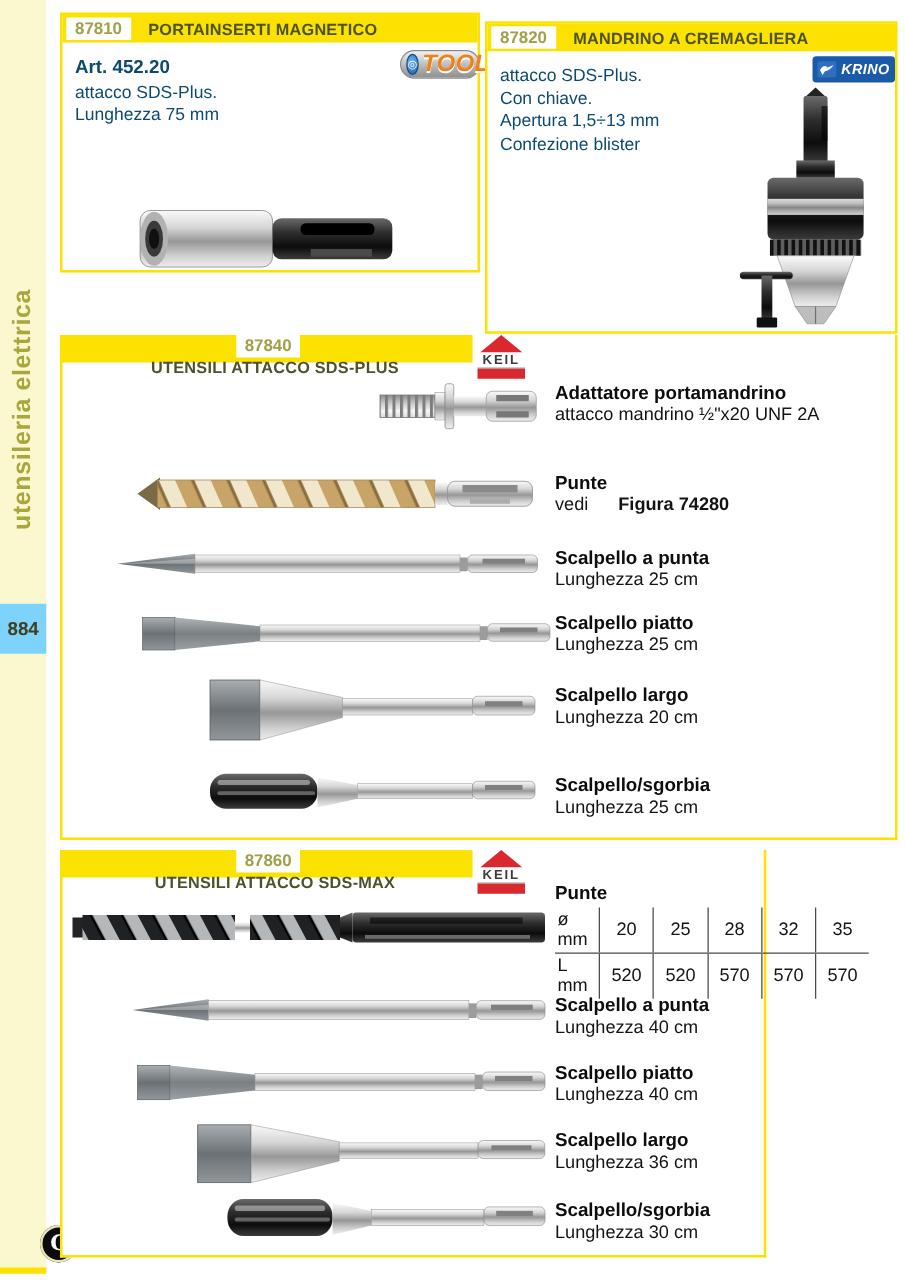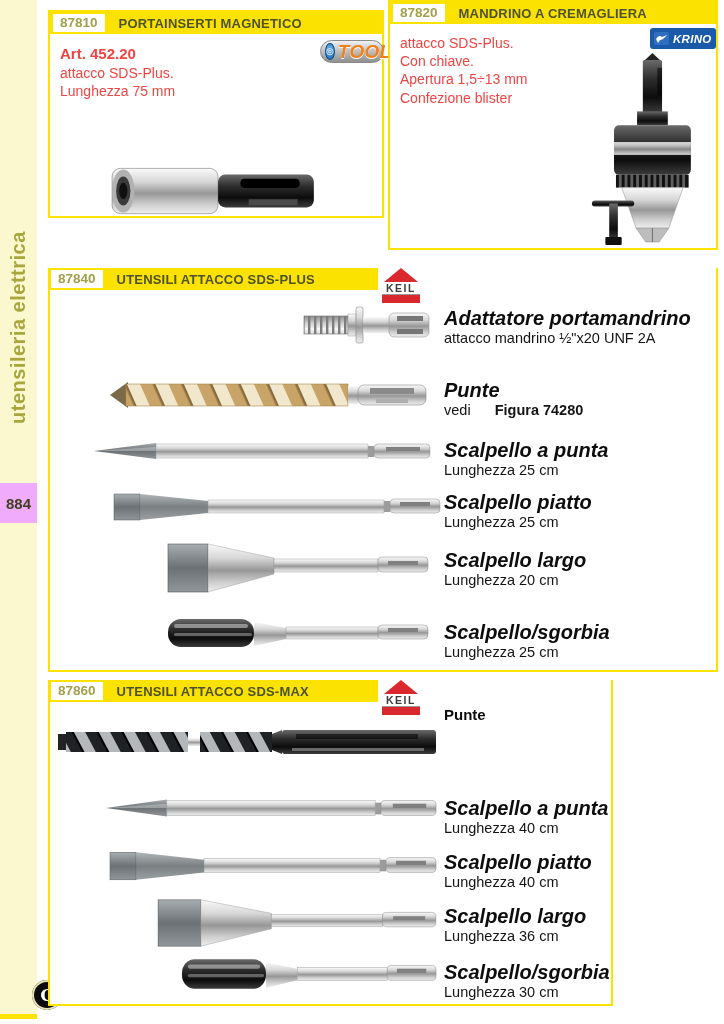--- a/index.html
+++ b/index.html
@@ -4,49 +4,49 @@
 <style>
   html,body{margin:0;padding:0;background:#fff;}
   .page{position:relative;width:724px;height:1024px;background:#fff;
         font-family:"Liberation Sans",sans-serif;overflow:hidden;}
 
   
   .sidebar{position:absolute;left:0;top:0;width:37px;height:1019px;background:#FBF8CF;}
   .side-bottom-bar{position:absolute;left:0;bottom:0;width:100%;height:5px;background:#FBE200;}
   .v-label{position:absolute;left:7px;top:424px;transform:rotate(-90deg);transform-origin:0 0;
            font-size:20px;font-weight:bold;color:#A9A63E;white-space:nowrap;letter-spacing:.5px;}
-  .page-num{position:absolute;left:0;top:483px;width:37px;height:40px;background:#f0abfc;
+  .page-num{position:absolute;left:0;top:483px;width:37px;height:40px;background:#7dd3fc;
             display:flex;align-items:center;justify-content:center;
             font-size:15px;font-weight:bold;color:#3F3F20;}
   .c-logo{position:absolute;left:32px;top:980px;width:30px;height:30px;border-radius:50%;
           background:#0b0b0b;display:flex;align-items:center;justify-content:center;
           box-shadow:0 0 0 2px #e8e4b8 inset;}
   .c-logo span{color:#fff;font-weight:bold;font-size:17px;font-family:"DejaVu Serif",serif;}
 
   
   .box{position:absolute;border:2px solid #FBE200;box-sizing:border-box;background:#fff;}
   .box1{left:48px;top:10px;width:336px;height:208px;}
-  .box2{left:388px;top:0;width:330px;height:250px;}
+  .box2{left:388px;top:17px;width:330px;height:250px;}
   .box3{left:48px;top:268px;width:670px;height:404px;border-top:none;}
   .box4{left:48px;top:680px;width:565px;height:326px;border-top:none;}
 
   .bar{position:absolute;left:0;top:0;height:22px;background:#FBE200;display:flex;align-items:center;}
   .bar.full{width:100%;}
   .bar.half{width:330px;}
-  .box3 .bar,.box4 .bar{left:-2px;top:0;}
+  .box3 .bar,.box4 .bar{left:-2px;top:0;flex-direction:column;}
   .code{background:#fff;color:#A2A04A;font-weight:bold;font-size:13.5px;
         margin-left:3px;padding:1px 7px;line-height:16px;}
   .bar-title{color:#4E522B;font-weight:bold;font-size:13px;margin-left:14px;letter-spacing:.2px;}
 
-  .text-block{position:absolute;left:10px;top:32px;font-size:14px;color:#ef4444;line-height:1.3;}
+  .text-block{position:absolute;left:10px;top:32px;font-size:14px;color:#0c4a6e;line-height:1.3;}
   .art{font-weight:bold;font-size:15px;}
 
   
   .item-label{position:absolute;left:394px;width:265px;line-height:1.22;}
-  .item-name{font-weight:bold;font-size:20px;color:#0d0d0d;font-style:italic;}
+  .item-name{font-weight:bold;font-size:15px;color:#0d0d0d;}
   .item-desc{font-size:14.5px;color:#141414;}
   .item-desc .b{font-weight:bold;padding-left:20px;}
 
   
   .punte-name{position:absolute;left:394px;top:26px;font-weight:bold;font-size:15px;color:#0d0d0d;}
   .punte-table{position:absolute;left:394px;top:46px;border-collapse:collapse;font-size:14.5px;color:#141414;}
   .punte-table td{border-left:1.5px solid #4a4a4a;padding:2px 9px;text-align:center;}
   .punte-table td:first-child{border-left:none;padding-left:2px;text-align:left;}
   .punte-table tr:first-child td{border-bottom:1.5px solid #4a4a4a;}
 
@@ -333,20 +333,40 @@
     <div class="keil">
       <div class="keil-roof"></div>
       <div class="keil-name">KEIL</div>
       <div class="keil-base"></div>
     </div>
 
     <svg class="tool" style="left:6px;top:44px" width="384" height="38" viewBox="0 0 384 38" preserveAspectRatio="none">
         <use href="#gDrillMax"></use>
       </svg>
     <div class="punte-name">Punte</div>
+    <table class="punte-table">
+      <tbody>
+          <tr>
+        <td>ø mm</td>
+        <td>20</td>
+        <td>25</td>
+        <td>28</td>
+        <td>32</td>
+        <td>35</td>
+      </tr>
+      <tr>
+        <td>L mm</td>
+        <td>520</td>
+        <td>520</td>
+        <td>570</td>
+        <td>570</td>
+        <td>570</td>
+      </tr>
+    </tbody>
+      </table>
 
     <svg class="tool" style="left:54px;top:112px" width="334" height="32" viewBox="0 0 340 30" preserveAspectRatio="none">
         <use href="#gPointed"></use>
       </svg>
     <div class="item-label" style="top:116px">
       <div class="item-name">Scalpello a punta</div>
       <div class="item-desc">Lunghezza 40 cm</div>
     </div>
 
     <svg class="tool" style="left:58px;top:166px" width="330" height="38" viewBox="0 0 330 36" preserveAspectRatio="none">

